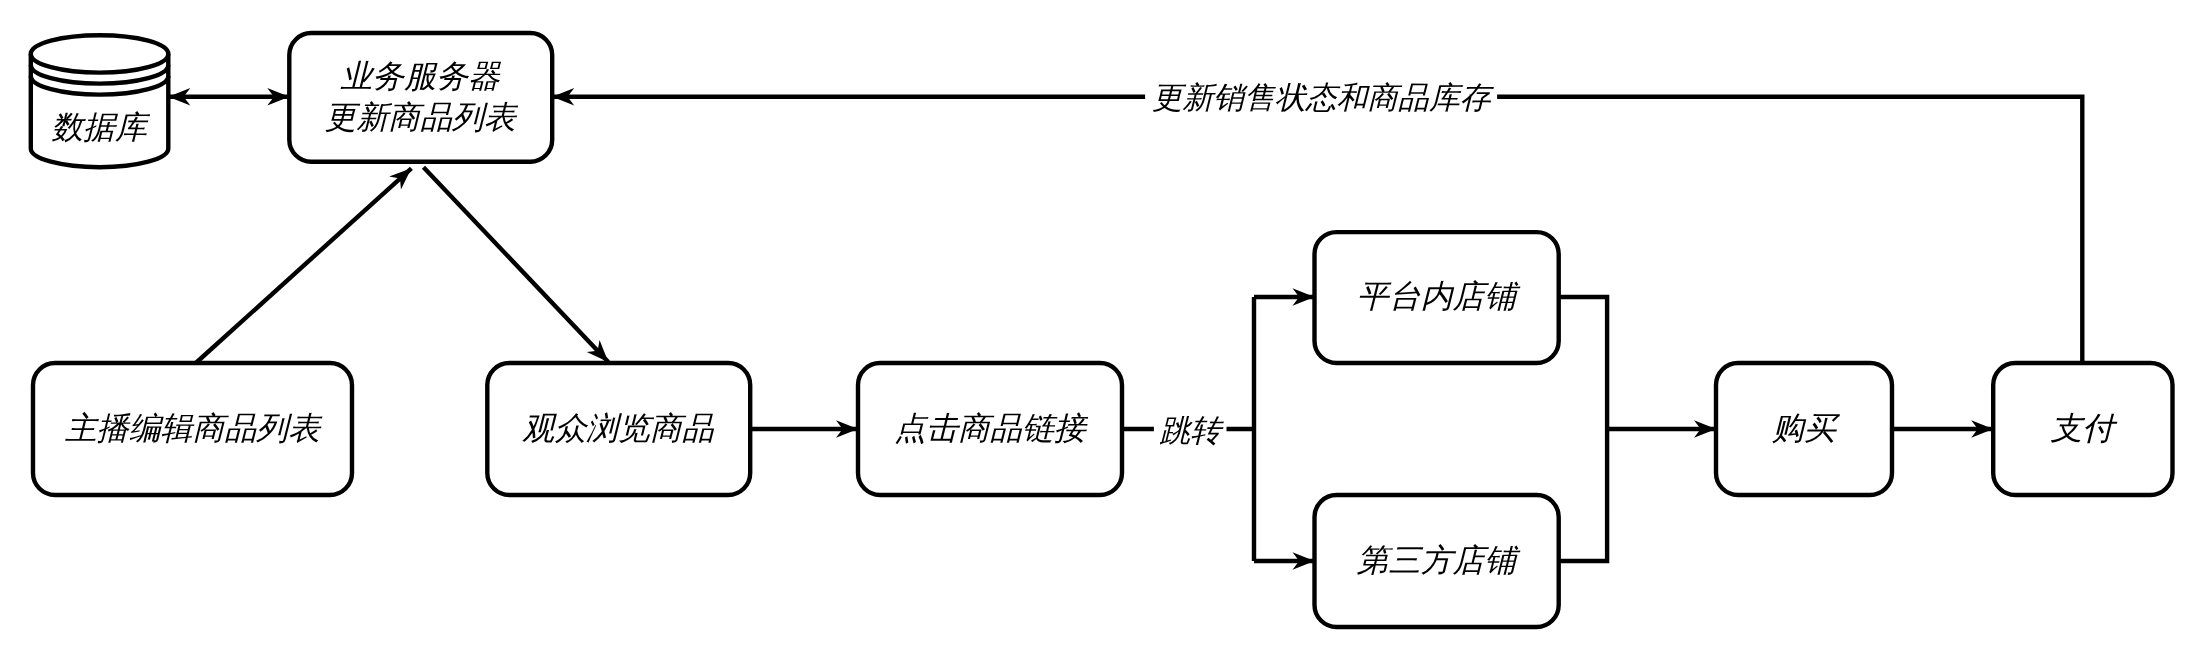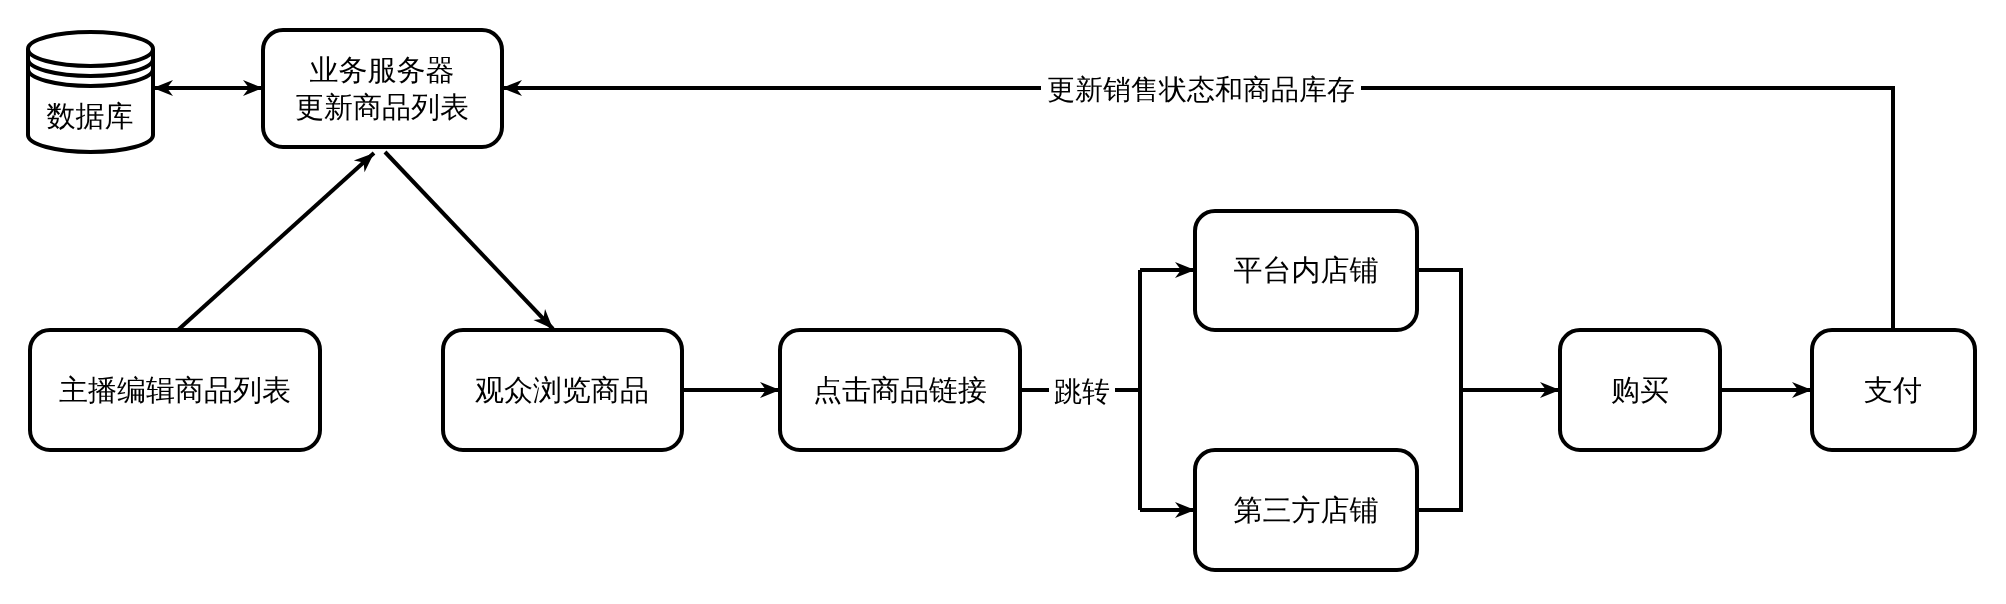--- a/index.html
+++ b/index.html
@@ -11,20 +11,21 @@
     margin: 0;
     padding: 0;
     background: var(--bg);
   }
   .canvas {
     position: relative;
     width: 1958px;
     height: 604px;
     background: var(--bg);
     font-family: "Liberation Sans", "DejaVu Sans", sans-serif;
+    font-style: italic;
   }
   svg { display: block; }
   .edge {
     stroke: var(--stroke);
     stroke-width: 4;
     fill: none;
   }
   .node-shape {
     fill: var(--fill);
     stroke: var(--stroke);

